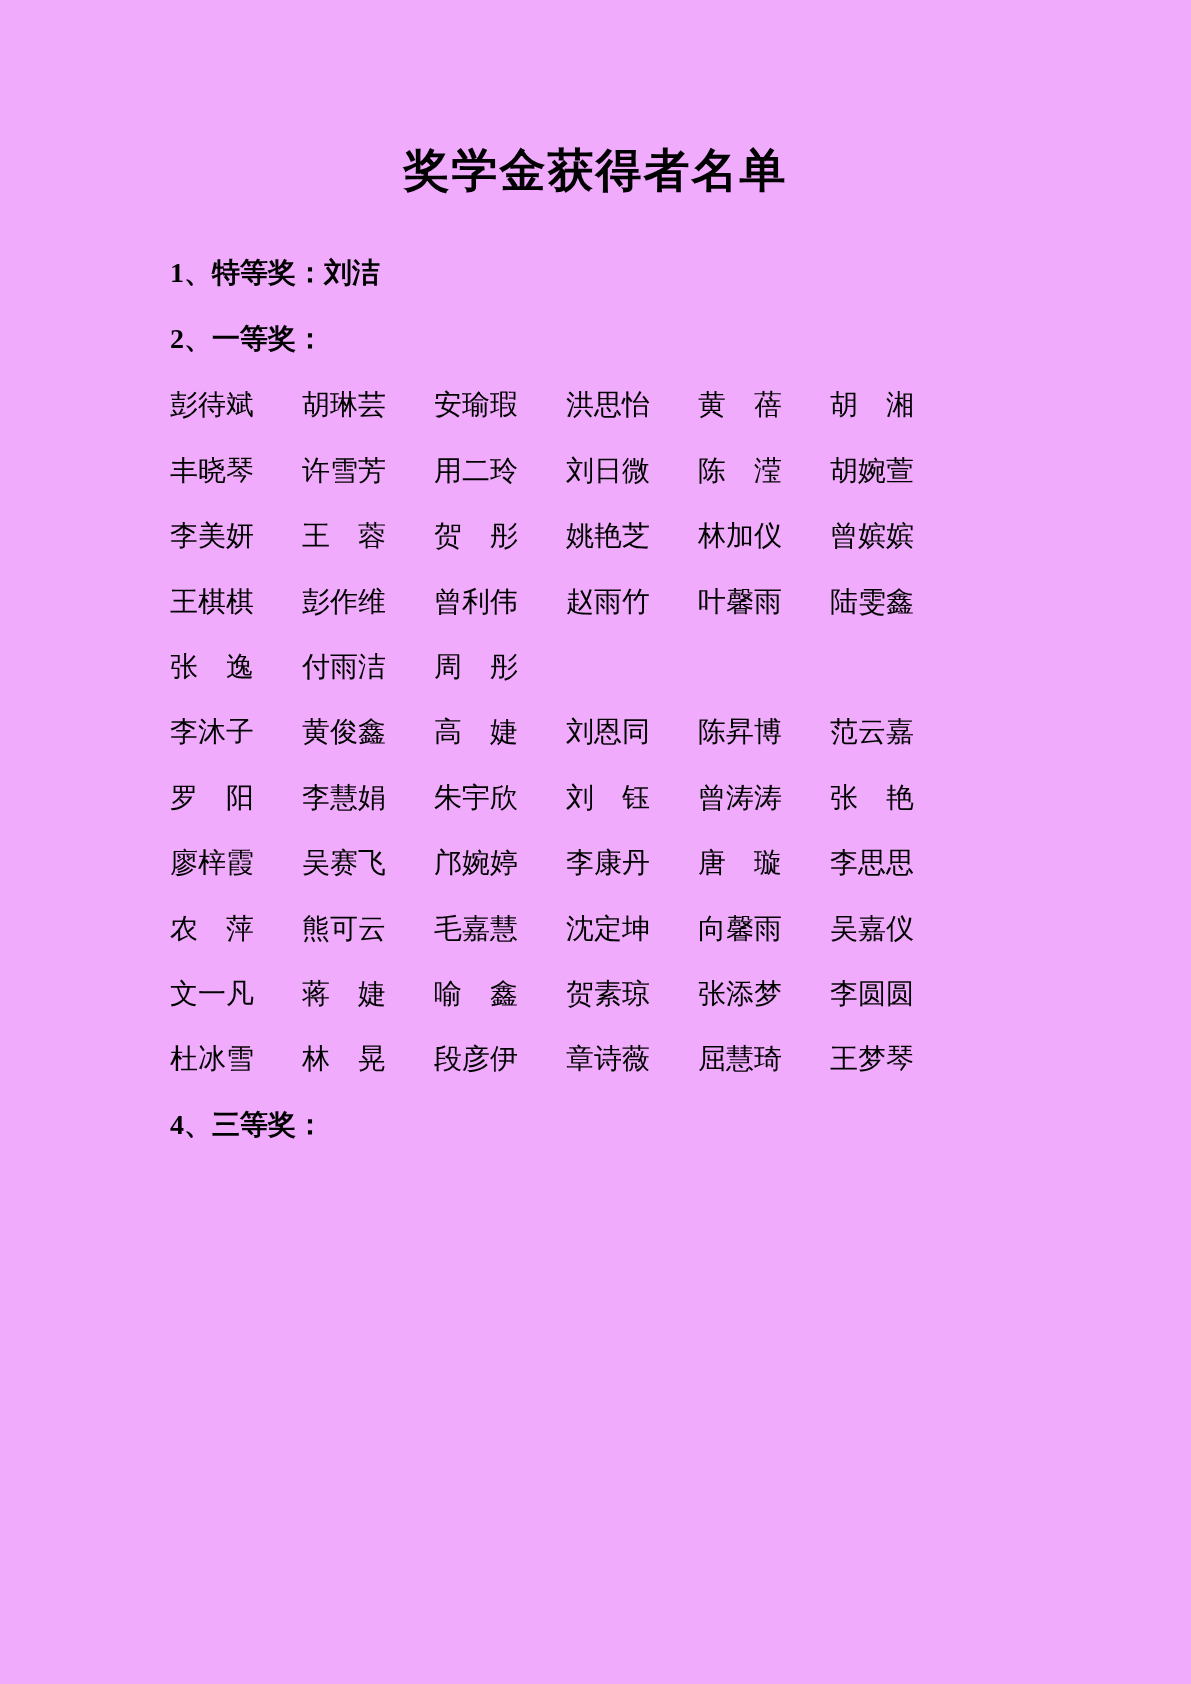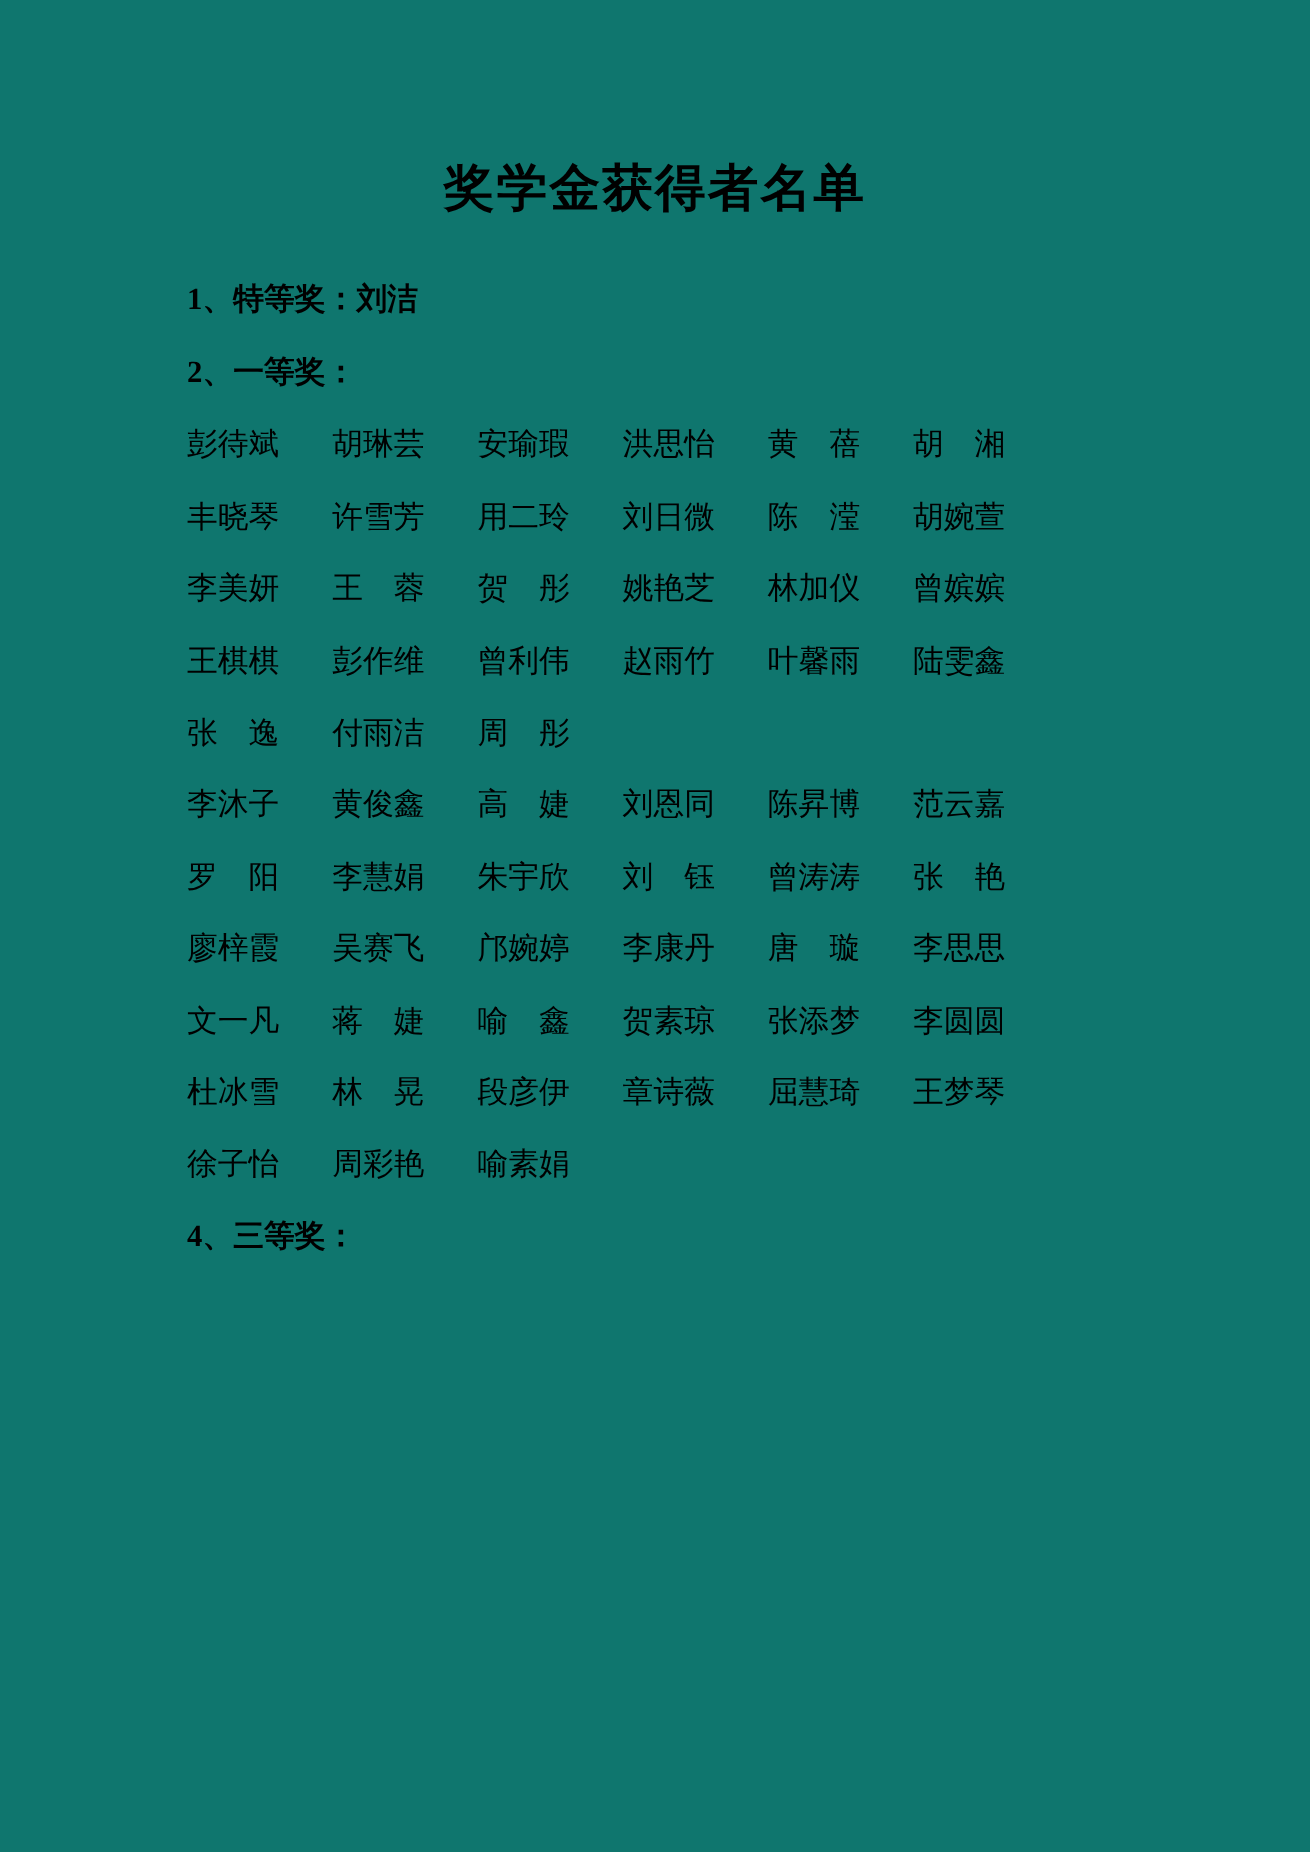--- a/index.html
+++ b/index.html
@@ -1,20 +1,20 @@
 <!DOCTYPE html>
 <html><head>
 <meta charset="utf-8">
 <style>
   html, body { margin: 0; padding: 0; background: #ffffff; }
   .page {
     position: relative;
     width: 1191px;
     height: 1684px;
-    background: #0f766e;
+    background: #f0abfc;
     color: #000000;
     font-family: "Liberation Serif", "DejaVu Serif", serif;
     box-sizing: border-box;
     padding: 146px 170px 0 170px;
     overflow: hidden;
   }
   .title {
     font-size: 46px;
     font-weight: bold;
     text-align: center;
@@ -117,36 +117,39 @@
       </div>
       <div class="name-row">
         <span class="name">廖梓霞</span>
         <span class="name">吴赛飞</span>
         <span class="name">邝婉婷</span>
         <span class="name">李康丹</span>
         <span class="name">唐　璇</span>
         <span class="name">李思思</span>
       </div>
       <div class="name-row">
+        <span class="name">农　萍</span>
+        <span class="name">熊可云</span>
+        <span class="name">毛嘉慧</span>
+        <span class="name">沈定坤</span>
+        <span class="name">向馨雨</span>
+        <span class="name">吴嘉仪</span>
+      </div>
+      <div class="name-row">
         <span class="name">文一凡</span>
         <span class="name">蒋　婕</span>
         <span class="name">喻　鑫</span>
         <span class="name">贺素琼</span>
         <span class="name">张添梦</span>
         <span class="name">李圆圆</span>
       </div>
       <div class="name-row">
         <span class="name">杜冰雪</span>
         <span class="name">林　晃</span>
         <span class="name">段彦伊</span>
         <span class="name">章诗薇</span>
         <span class="name">屈慧琦</span>
         <span class="name">王梦琴</span>
       </div>
-      <div class="name-row">
-        <span class="name">徐子怡</span>
-        <span class="name">周彩艳</span>
-        <span class="name">喻素娟</span>
-      </div>
     </div>
 
   <p class="line">4、三等奖：</p>
 </div>
 
 </body></html>

